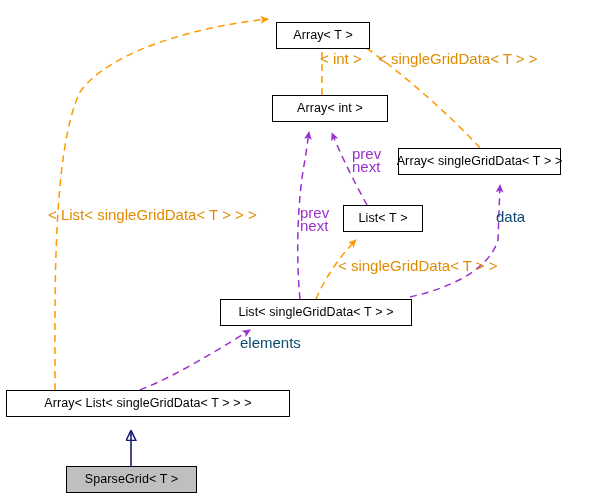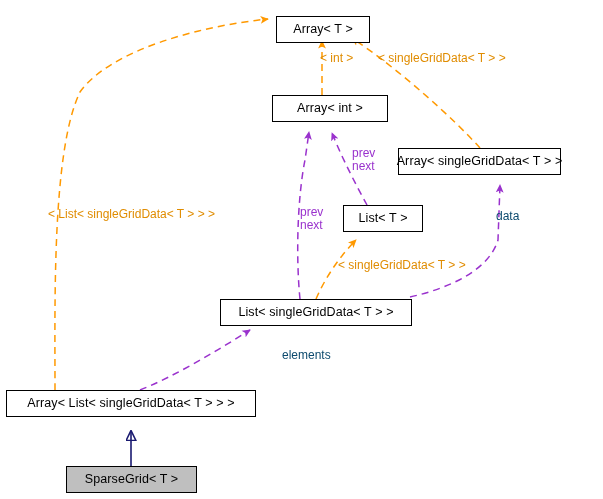--- a/index.html
+++ b/index.html
@@ -20,21 +20,21 @@
     font-size:12.5px;
     line-height:1;
     display:flex;align-items:center;justify-content:center;
     white-space:nowrap;
     letter-spacing:0.1px;
   }
   .node.filled{background:#bfbfbf;text-align:right;}
 
   .edge-label{
     position:absolute;
-    font-size:12px;
+    font-size:15px;
     line-height:13px;
     white-space:pre;
     color:#000000;
     background:transparent;
   }
   .edge-label.orange{color:#e08c00;}
   .edge-label.purple{color:#9a32cd;}
   .edge-label.black{color:#0c4a6e;}
 </style>
 </head>
@@ -67,41 +67,41 @@
       <path d="M367,205 C356,185 342,158 332,133" marker-end="url(#ah-purple)"></path>
       <path d="M410,297 C450,288 489,270 498,240 L500,185" marker-end="url(#ah-purple)"></path>
       <path d="M140,390 C175,376 215,352 250,330" marker-end="url(#ah-purple)"></path>
     </g>
 
     <g fill="none" stroke="#191970" stroke-width="1.6">
       <path d="M131,466 L131,431" marker-end="url(#ah-navy)"></path>
     </g>
   </svg>
 
-  <div class="node" style="left:276px;top:16px;width:94px;height:27px;">
+  <div class="node" style="left:276px;top:22px;width:94px;height:27px;">
     <span>Array&lt; T &gt;</span>
   </div>
 
   <div class="node" style="left:272px;top:95px;width:116px;height:27px;">
     <span>Array&lt; int &gt;</span>
   </div>
 
   <div class="node" style="left:398px;top:148px;width:163px;height:27px;">
     <span>Array&lt; singleGridData&lt; T &gt; &gt;</span>
   </div>
 
   <div class="node" style="left:343px;top:205px;width:80px;height:27px;">
     <span>List&lt; T &gt;</span>
   </div>
 
   <div class="node" style="left:220px;top:299px;width:192px;height:27px;">
     <span>List&lt; singleGridData&lt; T &gt; &gt;</span>
   </div>
 
-  <div class="node" style="left:6px;top:390px;width:250px;height:27px;">
+  <div class="node" style="left:6px;top:390px;width:284px;height:27px;">
     <span>Array&lt; List&lt; singleGridData&lt; T &gt; &gt; &gt;</span>
   </div>
 
   <div class="node filled" style="left:66px;top:466px;width:131px;height:27px;">
     <span>SparseGrid&lt; T &gt;</span>
   </div>
 
   <div class="edge-label orange" style="left:320px;top:52px;">&lt; int &gt;</div>
 
   <div class="edge-label orange" style="left:378px;top:52px;">&lt; singleGridData&lt; T &gt; &gt;</div>
@@ -111,15 +111,15 @@
   <div class="edge-label purple" style="left:352px;top:147px;">prev
 next</div>
 
   <div class="edge-label purple" style="left:300px;top:206px;">prev
 next</div>
 
   <div class="edge-label black" style="left:496px;top:210px;">data</div>
 
   <div class="edge-label orange" style="left:338px;top:259px;">&lt; singleGridData&lt; T &gt; &gt;</div>
 
-  <div class="edge-label black" style="left:240px;top:349px;margin-left:42px;">elements</div>
+  <div class="edge-label black" style="left:240px;top:336px;">elements</div>
 
 </div>
 
 </body></html>

